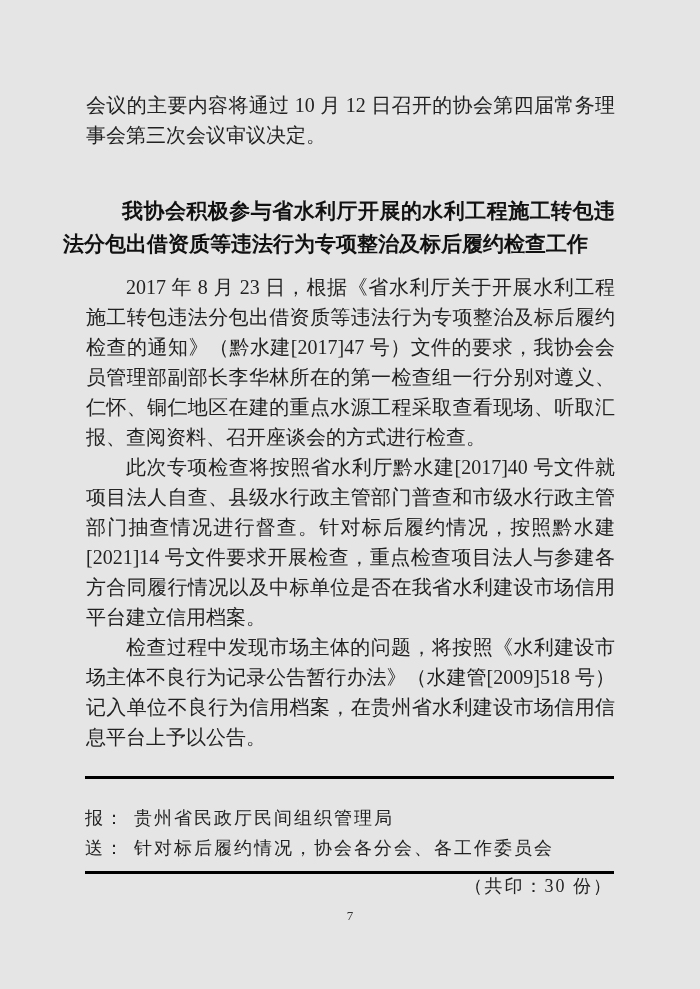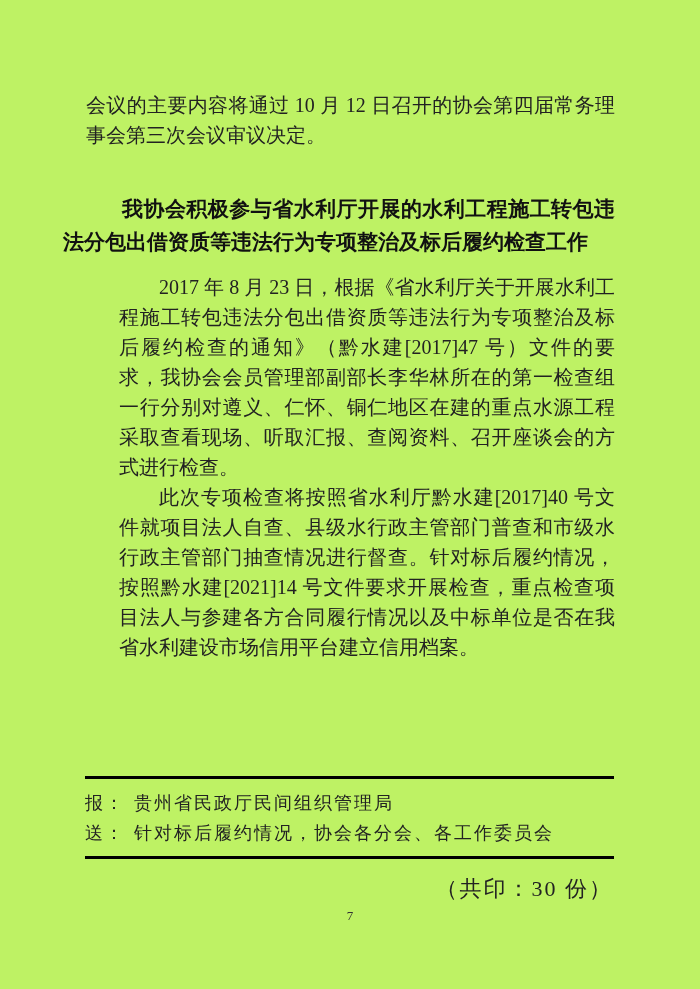--- a/index.html
+++ b/index.html
@@ -1,73 +1,73 @@
 <!DOCTYPE html>
 <html><head>
 <meta charset="utf-8">
 <style>
   * { box-sizing: border-box; }
   html, body { margin: 0; padding: 0; background: #ffffff; }
   .page {
     position: relative;
     width: 700px;
     height: 989px;
-    background: #bef264;
+    background: #e5e5e5;
     overflow: hidden;
     color: #202020;
     font-family: "Liberation Serif", "DejaVu Serif", serif;
   }
   .body-text {
     position: absolute;
     left: 86px;
     top: 90px;
     width: 529px;
   }
   .para {
     margin: 0;
     font-size: 20px;
     line-height: 30px;
     text-align: justify;
     text-justify: inter-ideograph;
     color: #222222;
   }
-  .para.indent { text-indent: 2em; margin-left: 33px; }
+  .para.indent { text-indent: 2em; }
   .heading {
-    font-family: Liberation Mono, monospace;
+    font-family: Liberation Sans, sans-serif;
     font-weight: 700;
     font-size: 21px;
     line-height: 33px;
     color: #111111;
     text-align: justify;
     text-indent: 59px;
     margin: 44px 0 12px -23px;
     width: 552px;
   }
   .footer-box {
     position: absolute;
     left: 85px;
     top: 776px;
     width: 529px;
     border-top: 3px solid #000000;
     border-bottom: 3px solid #000000;
-    padding: 9px 0 8px 0;
+    padding: 24px 0 8px 0;
   }
   .dist-line {
     font-size: 18px;
     line-height: 30px;
     letter-spacing: 2px;
     color: #222222;
     white-space: nowrap;
   }
   .dist-label { margin-right: 9px; }
   .print-count {
     position: absolute;
     top: 874px;
     right: 87px;
-    font-size: 22px;
+    font-size: 18px;
     letter-spacing: 2px;
     color: #222222;
   }
   .page-number {
     position: absolute;
     top: 908px;
     left: 0;
     width: 700px;
     text-align: center;
     font-size: 13px;
@@ -81,20 +81,21 @@
 
   <div class="body-text">
     <p class="para">会议的主要内容将通过 10 月 12 日召开的协会第四届常务理事会第三次会议审议决定。</p>
 
     <h2 class="heading">我协会积极参与省水利厅开展的水利工程施工转包违法分包出借资质等违法行为专项整治及标后履约检查工作</h2>
 
     <p class="para indent">2017 年 8 月 23 日，根据《省水利厅关于开展水利工程施工转包违法分包出借资质等违法行为专项整治及标后履约检查的通知》（黔水建[2017]47 号）文件的要求，我协会会员管理部副部长李华林所在的第一检查组一行分别对遵义、仁怀、铜仁地区在建的重点水源工程采取查看现场、听取汇报、查阅资料、召开座谈会的方式进行检查。</p>
 
     <p class="para indent">此次专项检查将按照省水利厅黔水建[2017]40 号文件就项目法人自查、县级水行政主管部门普查和市级水行政主管部门抽查情况进行督查。针对标后履约情况，按照黔水建[2021]14 号文件要求开展检查，重点检查项目法人与参建各方合同履行情况以及中标单位是否在我省水利建设市场信用平台建立信用档案。</p>
 
+    <p class="para indent">检查过程中发现市场主体的问题，将按照《水利建设市场主体不良行为记录公告暂行办法》（水建管[2009]518 号）记入单位不良行为信用档案，在贵州省水利建设市场信用信息平台上予以公告。</p>
   </div>
 
   <div class="footer-box">
     <div class="dist-line">
       <span class="dist-label">报：</span><span>贵州省民政厅民间组织管理局</span>
     </div>
     <div class="dist-line">
       <span class="dist-label">送：</span><span>针对标后履约情况，协会各分会、各工作委员会</span>
     </div>
   </div>

